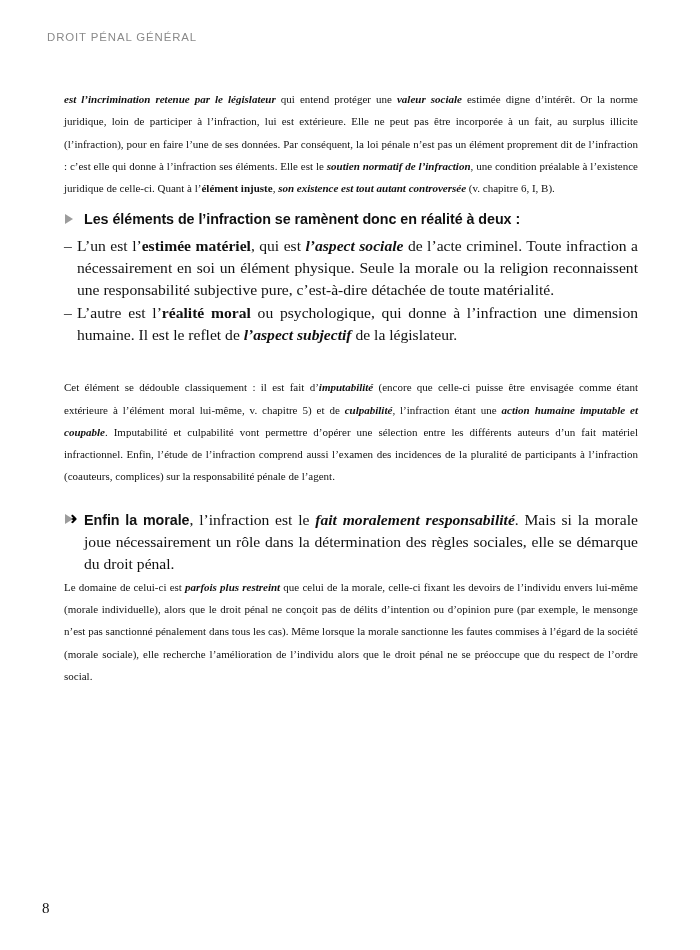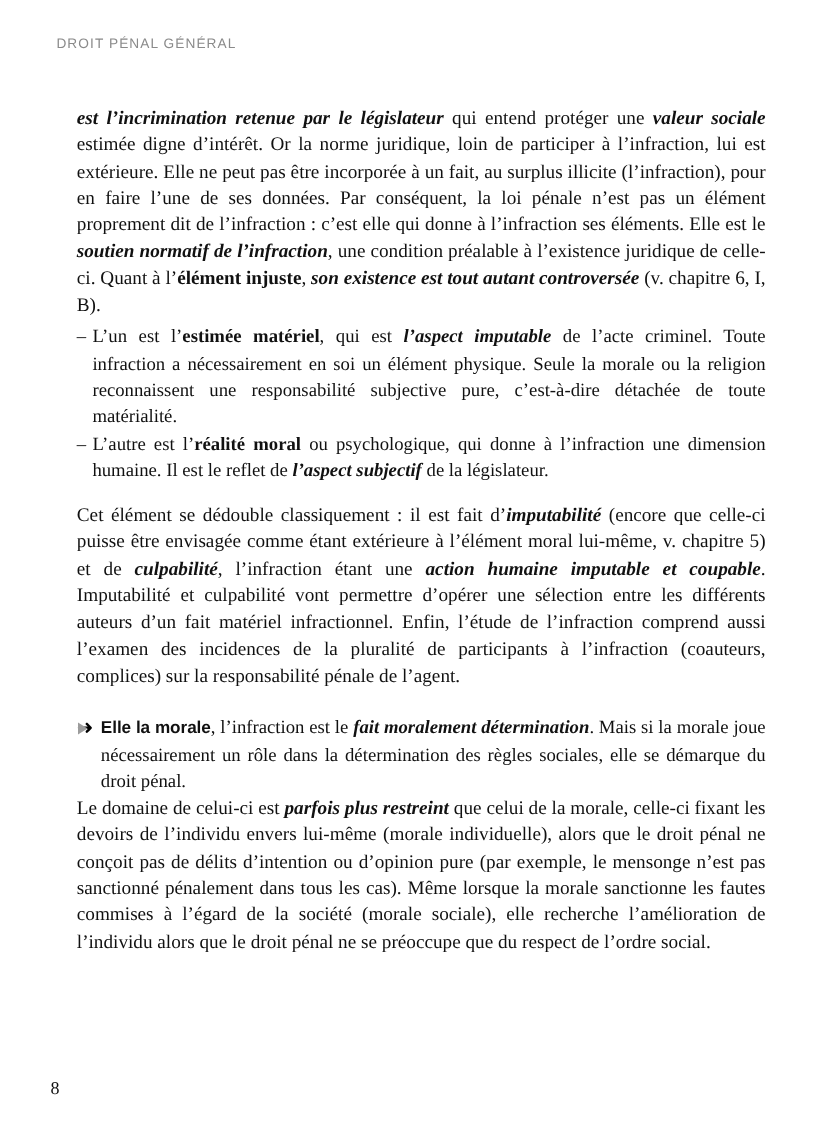--- a/index.html
+++ b/index.html
@@ -41,29 +41,29 @@
   
   .column {
     position: absolute;
     left: 64px;
     top: 88px;
     width: 574px;
   }
 
   p.body-par {
     margin: 0;
-    font-size: 16px;
+    font-size: 11px;
     line-height: 22.3px;
     text-align: justify;
     text-justify: inter-word;
     hyphens: manual;
     -webkit-hyphens: manual;
   }
 
-  p.body-par.gap-above { margin-top: 15px; }
+  p.body-par.gap-above { margin-top: 30px; }
 
   
   .bi { font-weight: bold; font-style: italic; }
   .b  { font-weight: bold; }
 
   
   .tri-item {
     position: relative;
     margin: 0;
     padding-left: 20px;
@@ -156,32 +156,33 @@
 <body>
 
 <div class="page">
 
   <div class="running-head">DROIT PÉNAL GÉNÉRAL</div>
 
   <div class="column">
 
     <p class="body-par"><span class="bi">est l’incrimination retenue par le législateur</span><span> qui entend protéger une </span><span class="bi">valeur sociale</span><span> estimée digne d’intérêt. Or la norme juridique, loin de participer à l’infraction, lui est extérieure. Elle ne peut pas être incorporée à un fait, au surplus illicite (l’infraction), pour en faire l’une de ses données. Par conséquent, la loi pénale n’est pas un élément proprement dit de l’infraction : c’est elle qui donne à l’infraction ses éléments. Elle est le </span><span class="bi">soutien normatif de l’infraction</span><span>, une condition préalable à l’existence juridique de celle-ci. Quant à l’</span><span class="b">élément injuste</span><span>, </span><span class="bi">son existence est tout autant controversée</span><span> (v. chapitre 6, I, B).</span></p>
 
+    <p class="tri-item all-sans spaced-top"><span class="tri-marker"></span><span>Les éléments de l’infraction se ramènent donc en réalité à deux :</span></p>
 
     <ul class="dash-list">
-      <li><span class="dash-marker">–</span><span>L’un est l’</span><span class="b">estimée matériel</span><span>, qui est </span><span class="bi">l’aspect imputable</span><span> de l’acte criminel. Toute infraction a nécessairement en soi un élément physique. Seule la morale ou la religion reconnaissent une responsabilité subjective pure, c’est-à-dire détachée de toute matérialité.</span></li>
+      <li><span class="dash-marker">–</span><span>L’un est l’</span><span class="b">estimée matériel</span><span>, qui est </span><span class="bi">l’aspect sociale</span><span> de l’acte criminel. Toute infraction a nécessairement en soi un élément physique. Seule la morale ou la religion reconnaissent une responsabilité subjective pure, c’est-à-dire détachée de toute matérialité.</span></li>
       <li><span class="dash-marker">–</span><span>L’autre est l’</span><span class="b">réalité moral</span><span> ou psychologique, qui donne à l’infraction une dimension humaine. Il est le reflet de </span><span class="bi">l’aspect subjectif</span><span> de la législateur.</span></li>
     </ul>
 
     <p class="body-par gap-above"><span>Cet élément se dédouble classiquement : il est fait d’</span><span class="bi">imputabilité</span><span> (encore que celle-ci puisse être envisagée comme étant extérieure à l’élément moral lui-même, v. chapitre 5) et de </span><span class="bi">culpabilité</span><span>, l’infraction étant une </span><span class="bi">action humaine imputable et coupable</span><span>. Imputabilité et culpabilité vont permettre d’opérer une sélection entre les différents auteurs d’un fait matériel infractionnel. Enfin, l’étude de l’infraction comprend aussi l’examen des incidences de la pluralité de participants à l’infraction (coauteurs, complices) sur la responsabilité pénale de l’agent.</span></p>
 
     <h2 class="arrow-head"><span class="arrow-marker">➜</span></h2>
 
 
-    <p class="tri-item spaced-top-lg"><span class="tri-marker"></span><span class="lead-sans">Elle la morale</span><span>, l’infraction est le </span><span class="bi">fait moralement détermination</span><span>. Mais si la morale joue nécessairement un rôle dans la détermination des règles sociales, elle se démarque du droit pénal.</span></p>
+    <p class="tri-item spaced-top-lg"><span class="tri-marker"></span><span class="lead-sans">Enfin la morale</span><span>, l’infraction est le </span><span class="bi">fait moralement responsabilité</span><span>. Mais si la morale joue nécessairement un rôle dans la détermination des règles sociales, elle se démarque du droit pénal.</span></p>
 
     <p class="body-par"><span>Le domaine de celui-ci est </span><span class="bi">parfois plus restreint</span><span> que celui de la morale, celle-ci fixant les devoirs de l’individu envers lui-même (morale individuelle), alors que le droit pénal ne conçoit pas de délits d’intention ou d’opinion pure (par exemple, le mensonge n’est pas sanctionné pénalement dans tous les cas). Même lorsque la morale sanctionne les fautes commises à l’égard de la société (morale sociale), elle recherche l’amélioration de l’individu alors que le droit pénal ne se préoccupe que du respect de l’ordre social.</span></p>
 
   </div>
 
   <div class="folio">8</div>
 
 </div>
 
 </body></html>

